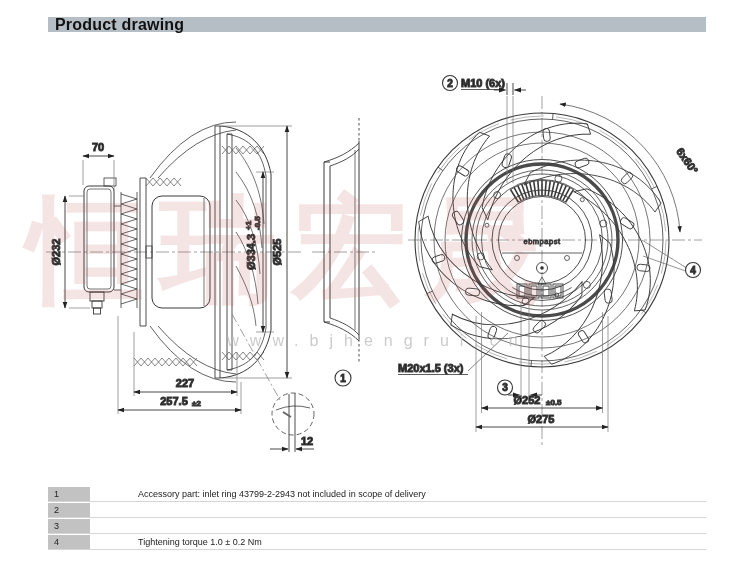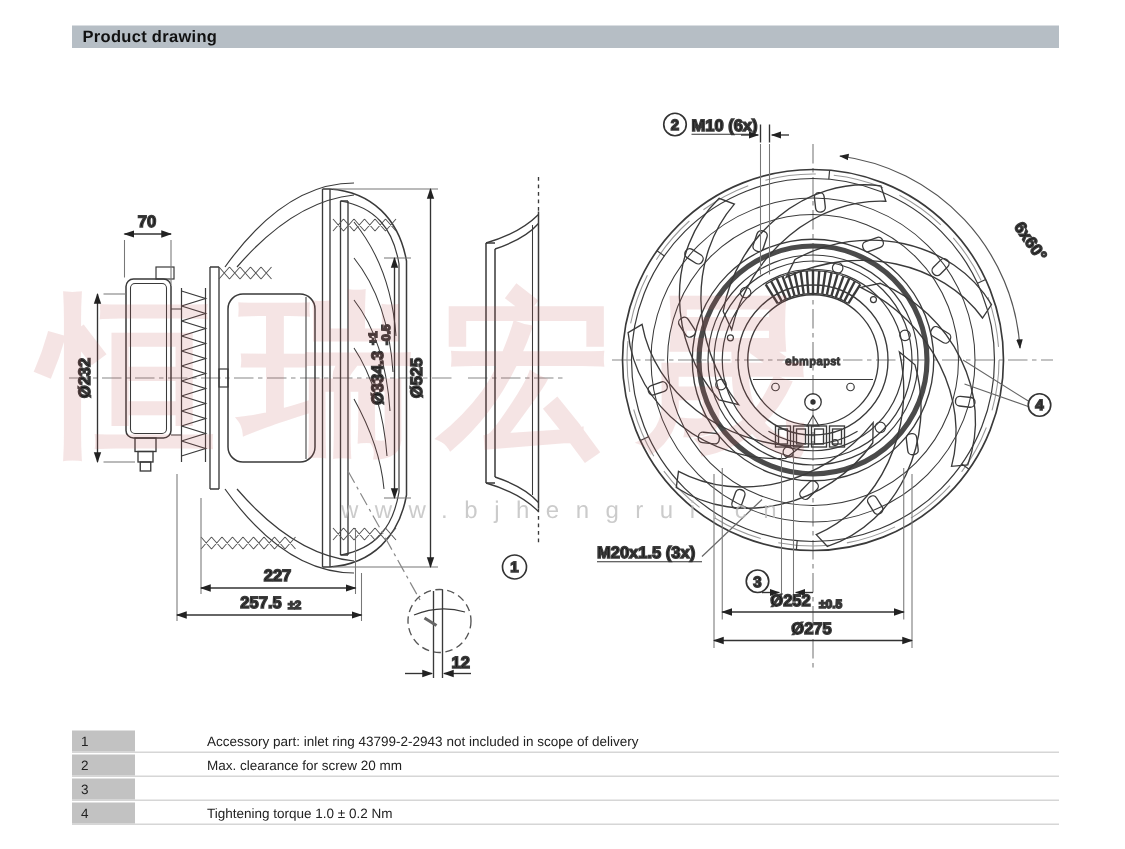--- a/index.html
+++ b/index.html
@@ -1,21 +1,21 @@
 <!DOCTYPE html>
 <html><head>
 <meta charset="utf-8">
 <style>
   html,body{margin:0;padding:0;background:#fff;}
   #page{position:relative;width:750px;height:566px;background:#fff;overflow:hidden;
         font-family:"Liberation Sans",sans-serif;}
   
   #titlebar{position:absolute;left:48px;top:17px;width:658px;height:15px;
             background:#b6bec5;display:flex;align-items:center;}
-  #titlebar span{font-size:11px;font-weight:bold;color:#111;padding-left:7px;letter-spacing:.2px;}
+  #titlebar span{font-size:16px;font-weight:bold;color:#111;padding-left:7px;letter-spacing:.2px;}
   
   .wm-cn{position:absolute;left:28px;top:192px;width:694px;
          font-size:116px;font-weight:bold;line-height:1;letter-spacing:16px;
          color:rgba(195,90,90,0.16);white-space:nowrap;pointer-events:none;}
   .wm-url{position:absolute;left:48px;top:332px;width:660px;text-align:center;
           font-size:16px;color:rgba(185,185,185,0.75);letter-spacing:11px;
           white-space:nowrap;pointer-events:none;}
   
   #notes{position:absolute;left:48px;top:487px;width:658px;}
   .nrow{display:flex;height:14px;margin-bottom:1px;border-bottom:1px solid #d6d6d6;align-items:center;}
@@ -327,21 +327,20 @@
     <span>Product drawing</span>
   </div>
 
   <div id="notes">
     <div class="nrow">
       <div class="nnum">1</div>
       <div class="ntext">Accessory part: inlet ring 43799-2-2943 not included in scope of delivery</div>
     </div>
     <div class="nrow">
       <div class="nnum">2</div>
-      <div class="ntext">Max. clearance for screw 20 mm</div>
     </div>
     <div class="nrow">
       <div class="nnum">3</div>
     </div>
     <div class="nrow">
       <div class="nnum">4</div>
       <div class="ntext">Tightening torque 1.0 ± 0.2 Nm</div>
     </div>
   </div>
 </div>

